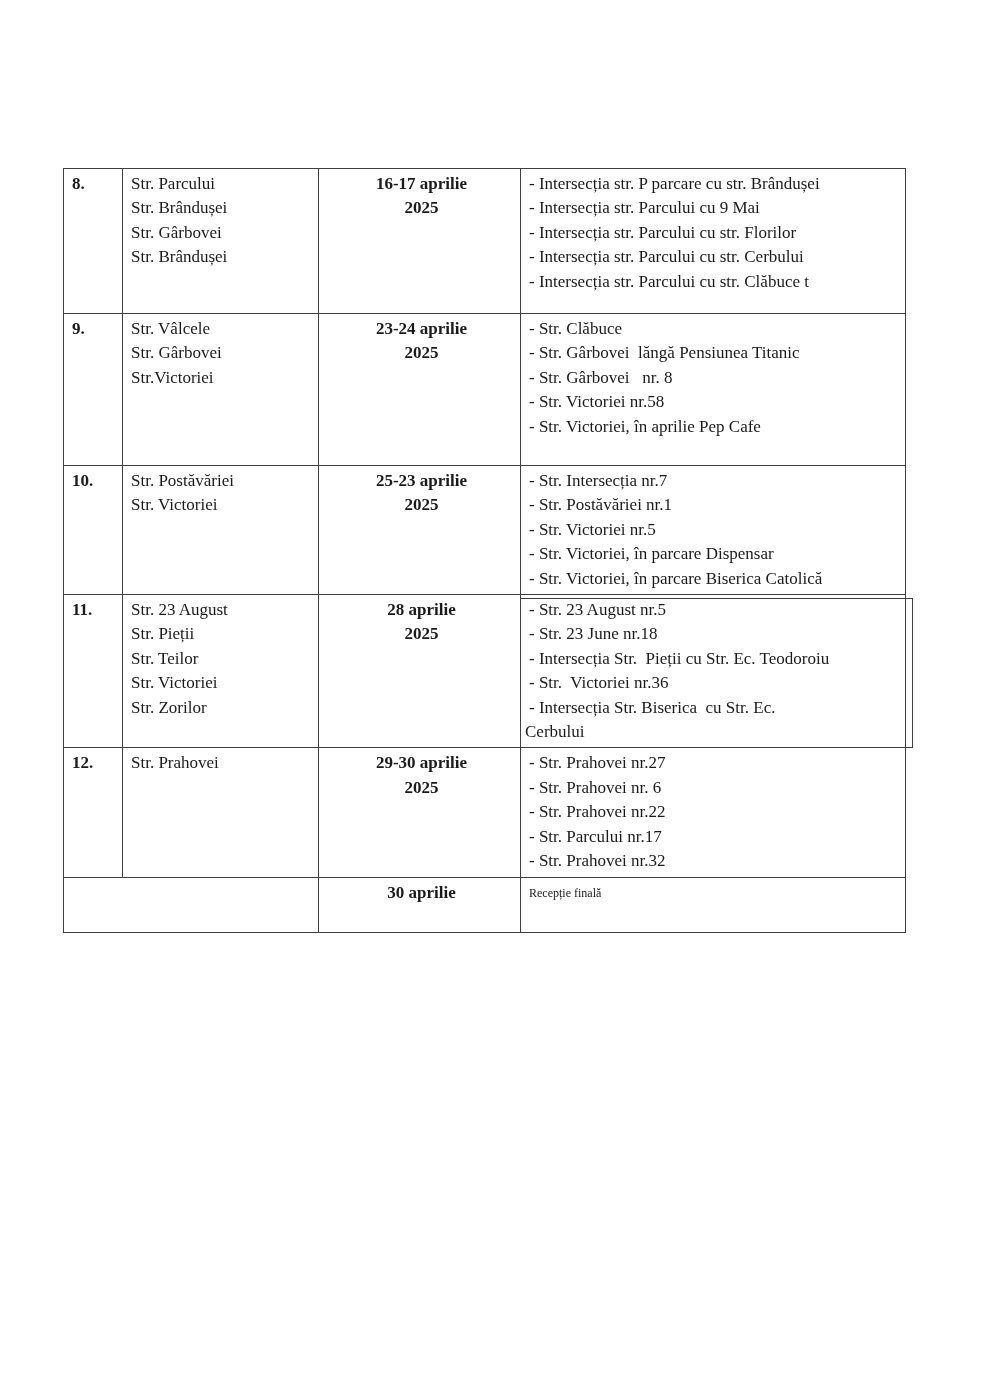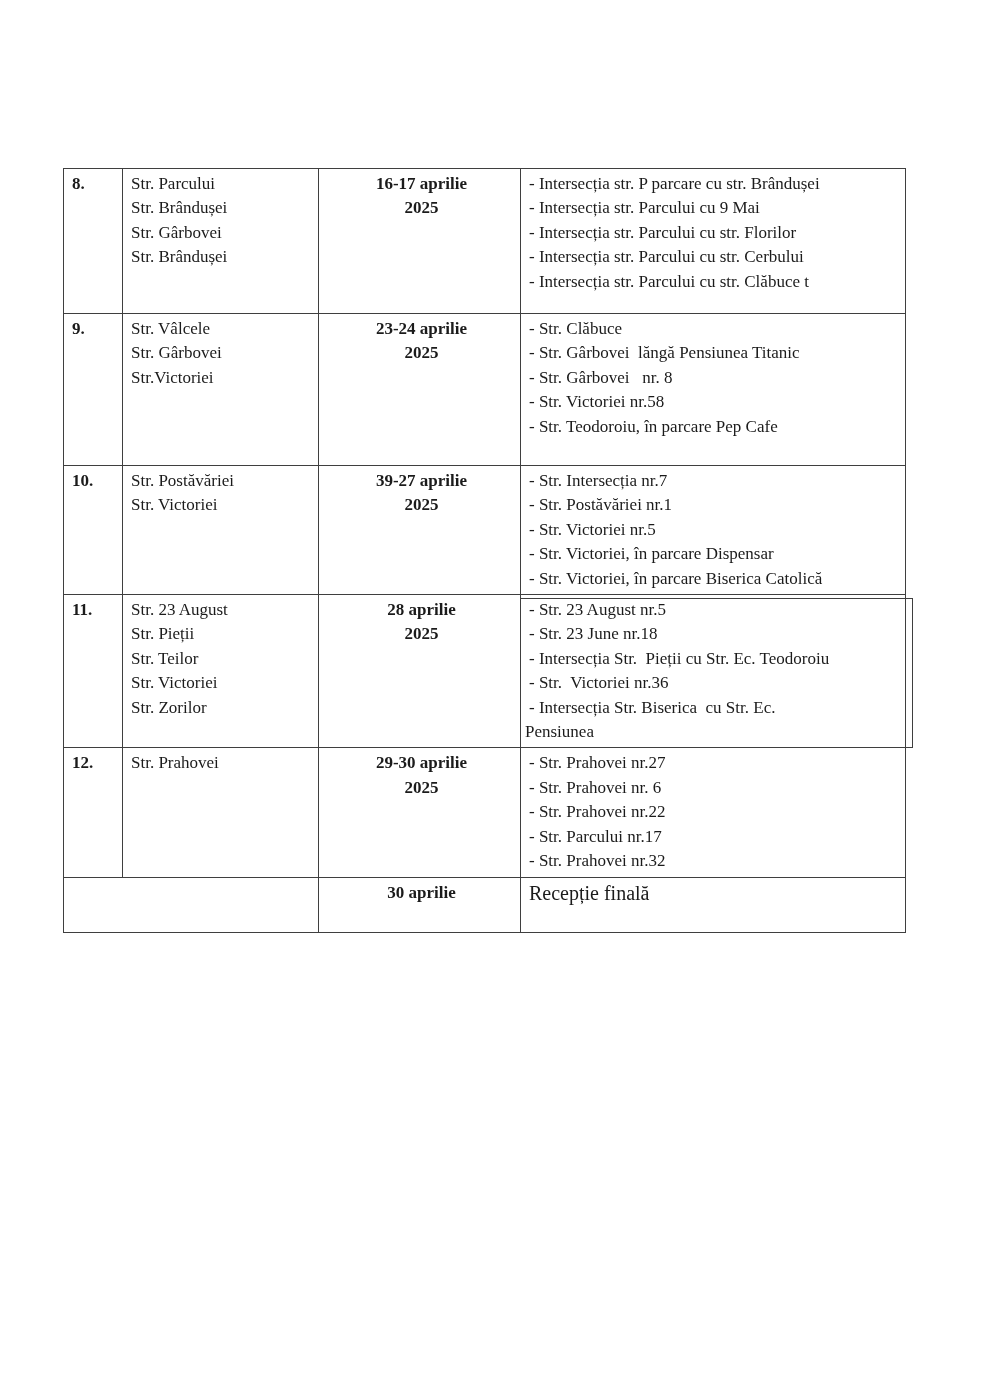--- a/index.html
+++ b/index.html
@@ -68,21 +68,21 @@
 
   tr.row-8  { height: 145px; }
   tr.row-9  { height: 152px; }
   tr.row-10 { height: 123px; }
   tr.row-11 { height: 140px; }
   tr.row-12 { height: 117px; }
   tr.row-final { height: 55px; }
 
   td.footer-note-cell {
     padding-left: 10px;
-    font-size: 20px;
+    font-size: 12px;
   }
 </style>
 </head>
 <body>
 
 <div class="page">
   <table class="schedule">
     <colgroup>
       <col class="c-num">
         <col class="c-streets">
@@ -121,32 +121,32 @@
         </td>
         <td class="date-cell">
           <div class="line">23-24 aprilie</div>
           <div class="line">2025</div>
         </td>
         <td class="details-cell">
           <div class="line">- Str. Clăbuce</div>
           <div class="line">- Str. Gârbovei  lăngă Pensiunea Titanic</div>
           <div class="line">- Str. Gârbovei   nr. 8</div>
           <div class="line">- Str. Victoriei nr.58</div>
-          <div class="line">- Str. Teodoroiu, în parcare Pep Cafe</div>
+          <div class="line">- Str. Victoriei, în aprilie Pep Cafe</div>
         </td>
       </tr>
 
       <tr class="row-10">
         <td class="num-cell">10.</td>
         <td class="streets-cell">
           <div class="line">Str. Postăvăriei</div>
           <div class="line">Str. Victoriei</div>
         </td>
         <td class="date-cell">
-          <div class="line">39-27 aprilie</div>
+          <div class="line">25-23 aprilie</div>
           <div class="line">2025</div>
         </td>
         <td class="details-cell">
           <div class="line">- Str. Intersecția nr.7</div>
           <div class="line">- Str. Postăvăriei nr.1</div>
           <div class="line">- Str. Victoriei nr.5</div>
           <div class="line">- Str. Victoriei, în parcare Dispensar</div>
           <div class="line">- Str. Victoriei, în parcare Biserica Catolică</div>
         </td>
       </tr>
@@ -163,21 +163,21 @@
         <td class="date-cell">
           <div class="line">28 aprilie</div>
           <div class="line">2025</div>
         </td>
         <td class="details-cell details-offset">
           <div class="line">- Str. 23 August nr.5</div>
           <div class="line">- Str. 23 June nr.18</div>
           <div class="line">- Intersecția Str.  Pieții cu Str. Ec. Teodoroiu</div>
           <div class="line">- Str.  Victoriei nr.36</div>
           <div class="line">- Intersecția Str. Biserica  cu Str. Ec.</div>
-          <div class="line" style="margin-left:-4px">Pensiunea</div>
+          <div class="line" style="margin-left:-4px">Cerbului</div>
         </td>
       </tr>
 
       <tr class="row-12">
         <td class="num-cell">12.</td>
         <td class="streets-cell">
           <div class="line">Str. Prahovei</div>
         </td>
         <td class="date-cell">
           <div class="line">29-30 aprilie</div>

